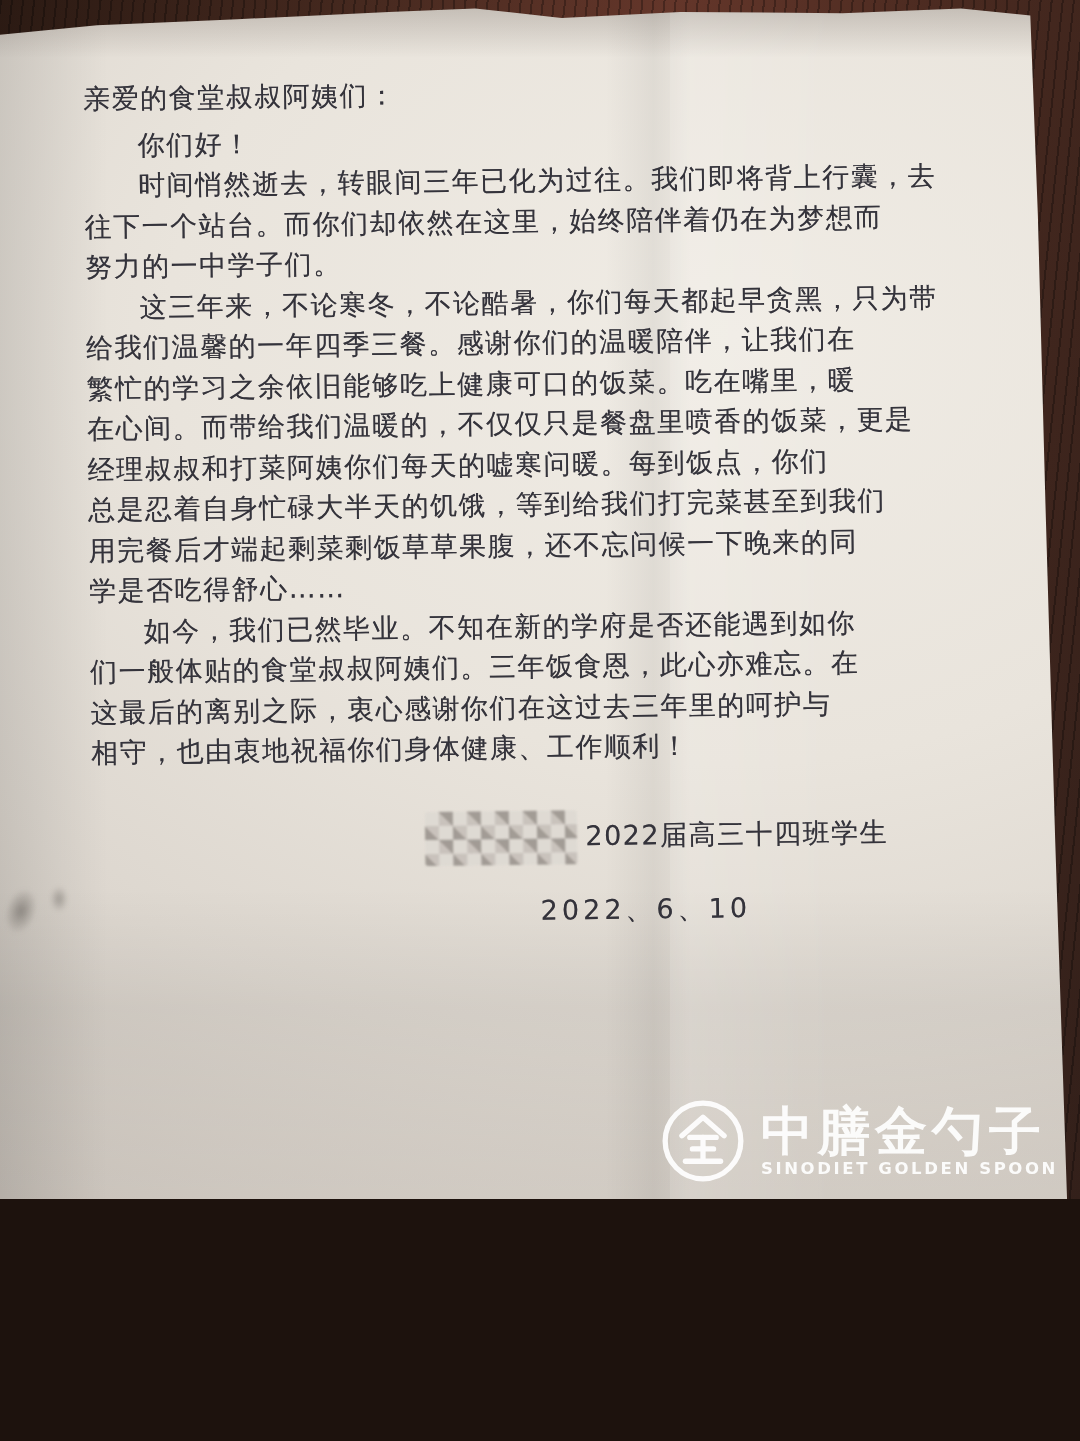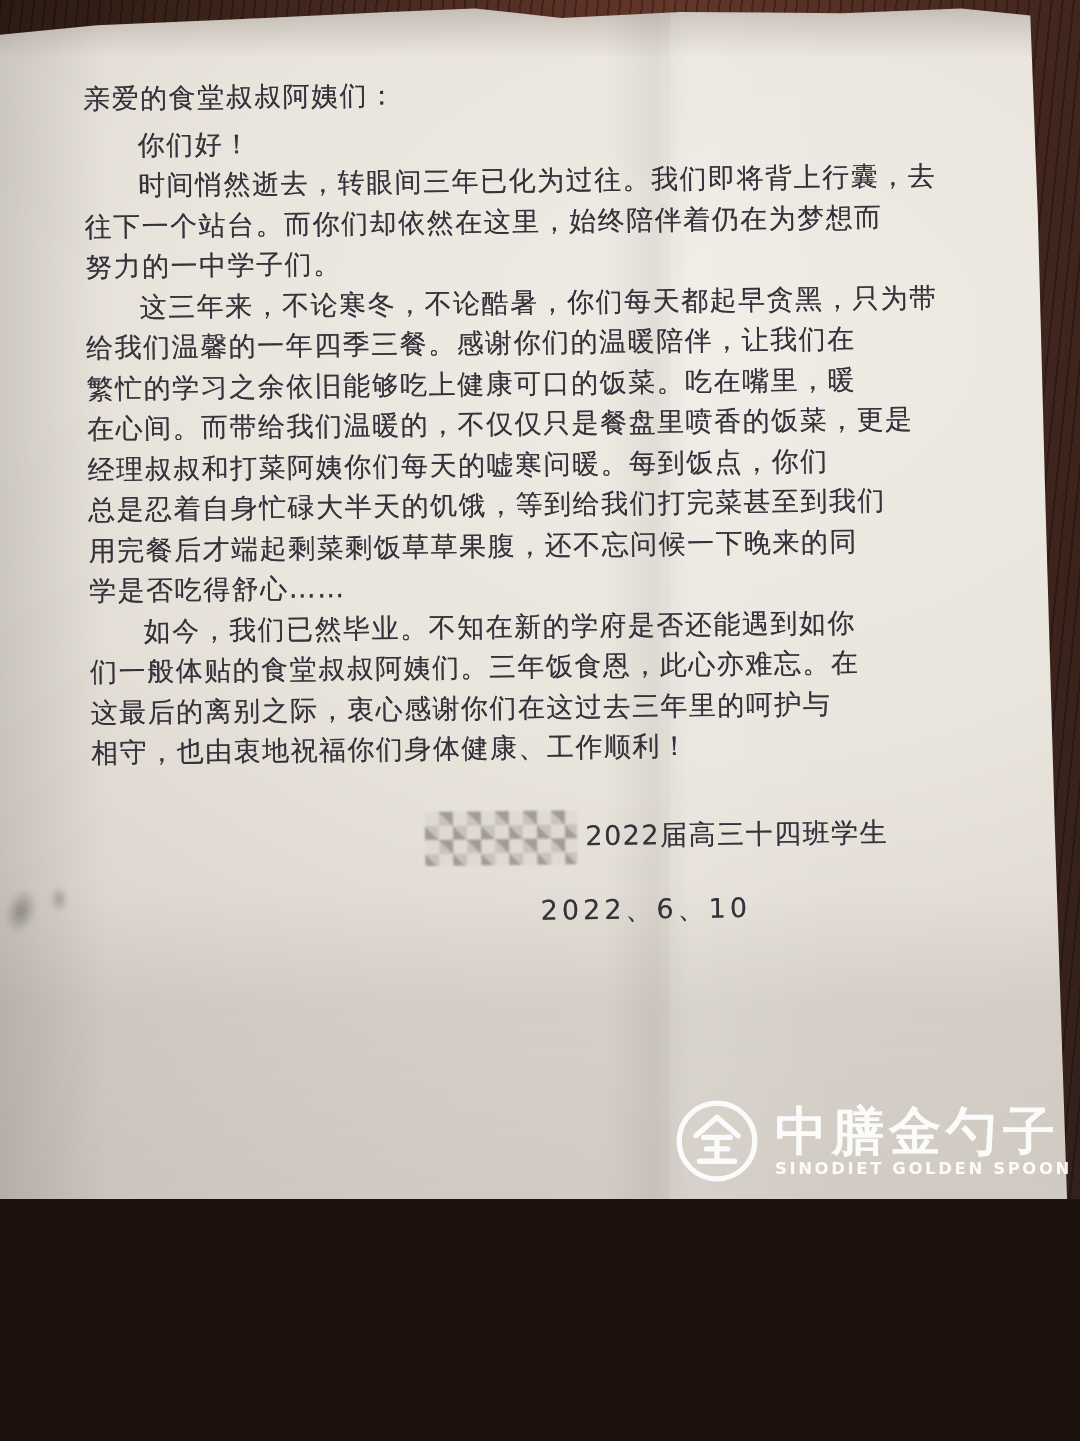--- a/index.html
+++ b/index.html
@@ -101,21 +101,21 @@
     transform: rotate(18deg);
   }
   .smudge.b {
     left: 50px; top: 886px; width: 18px; height: 26px;
     background: radial-gradient(closest-side, rgba(100,95,90,0.45), rgba(100,95,90,0));
   }
 
   
   .logo {
     position: absolute;
-    right: 8px;
+    right: 22px;
     bottom: 14px;
     display: flex;
     align-items: center;
     color: #ffffff;
     opacity: 0.93;
     justify-content: center;
   }
   .logo svg { display: block; }
   .logo-text { margin-left: 14px; }
   .logo-cn {

